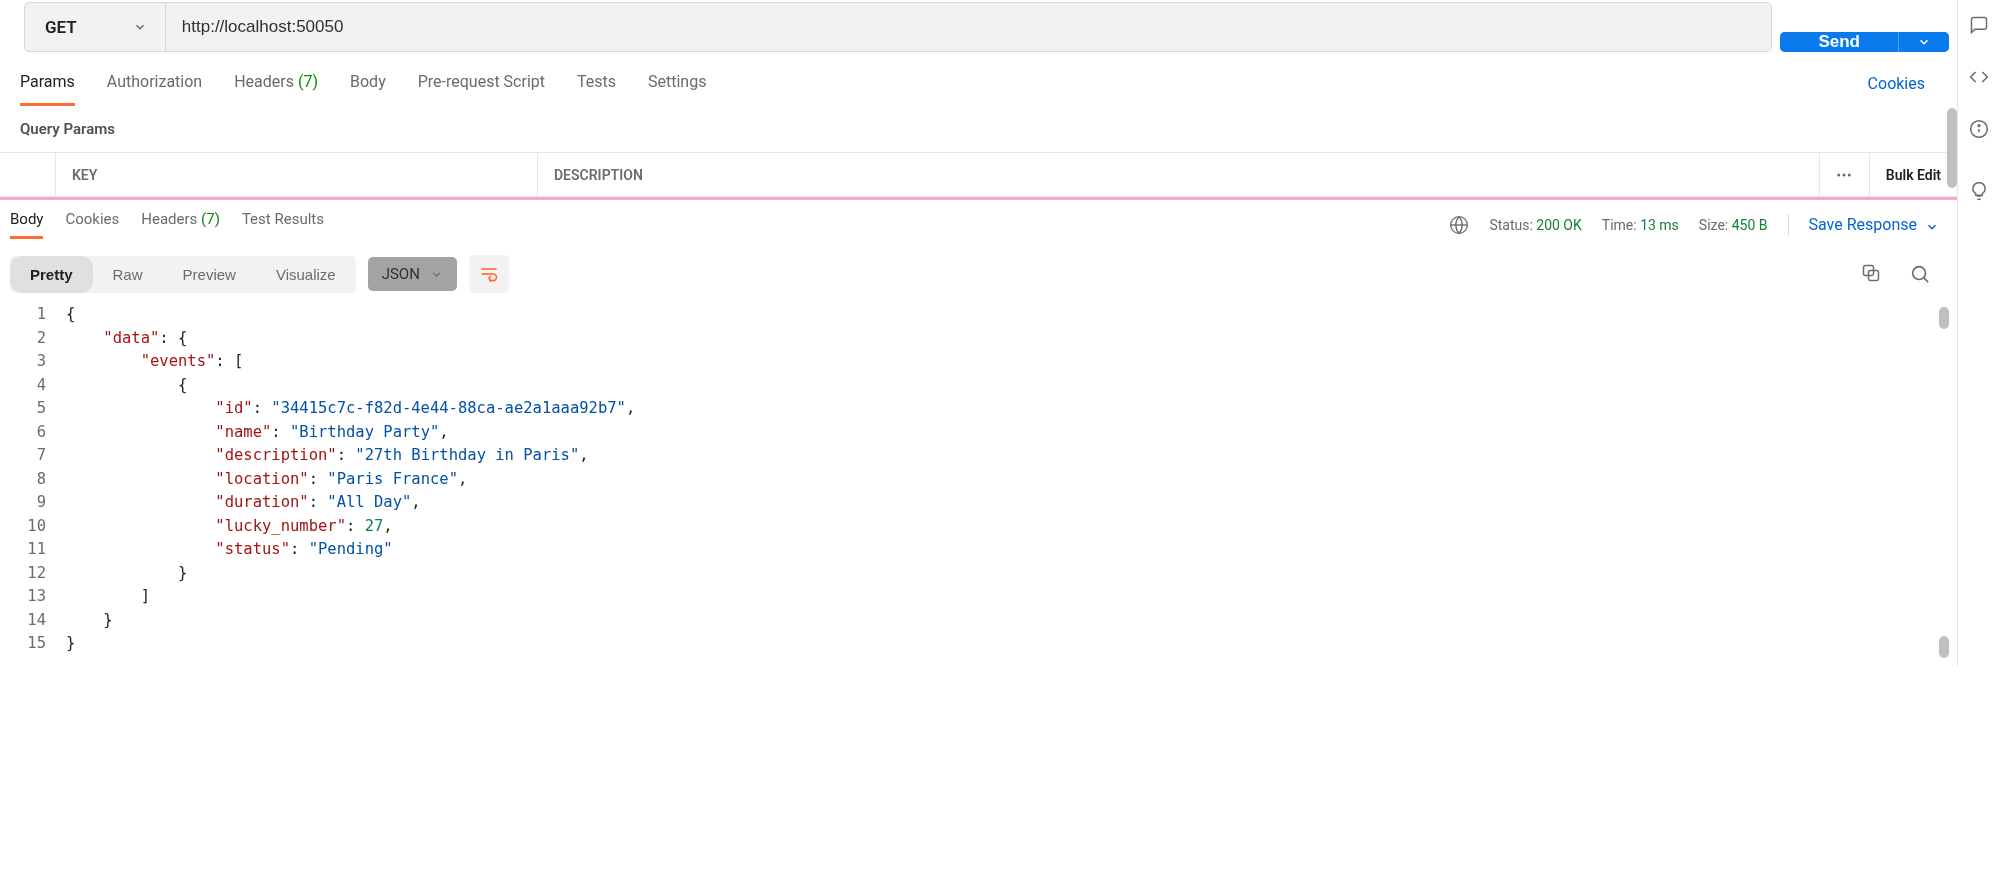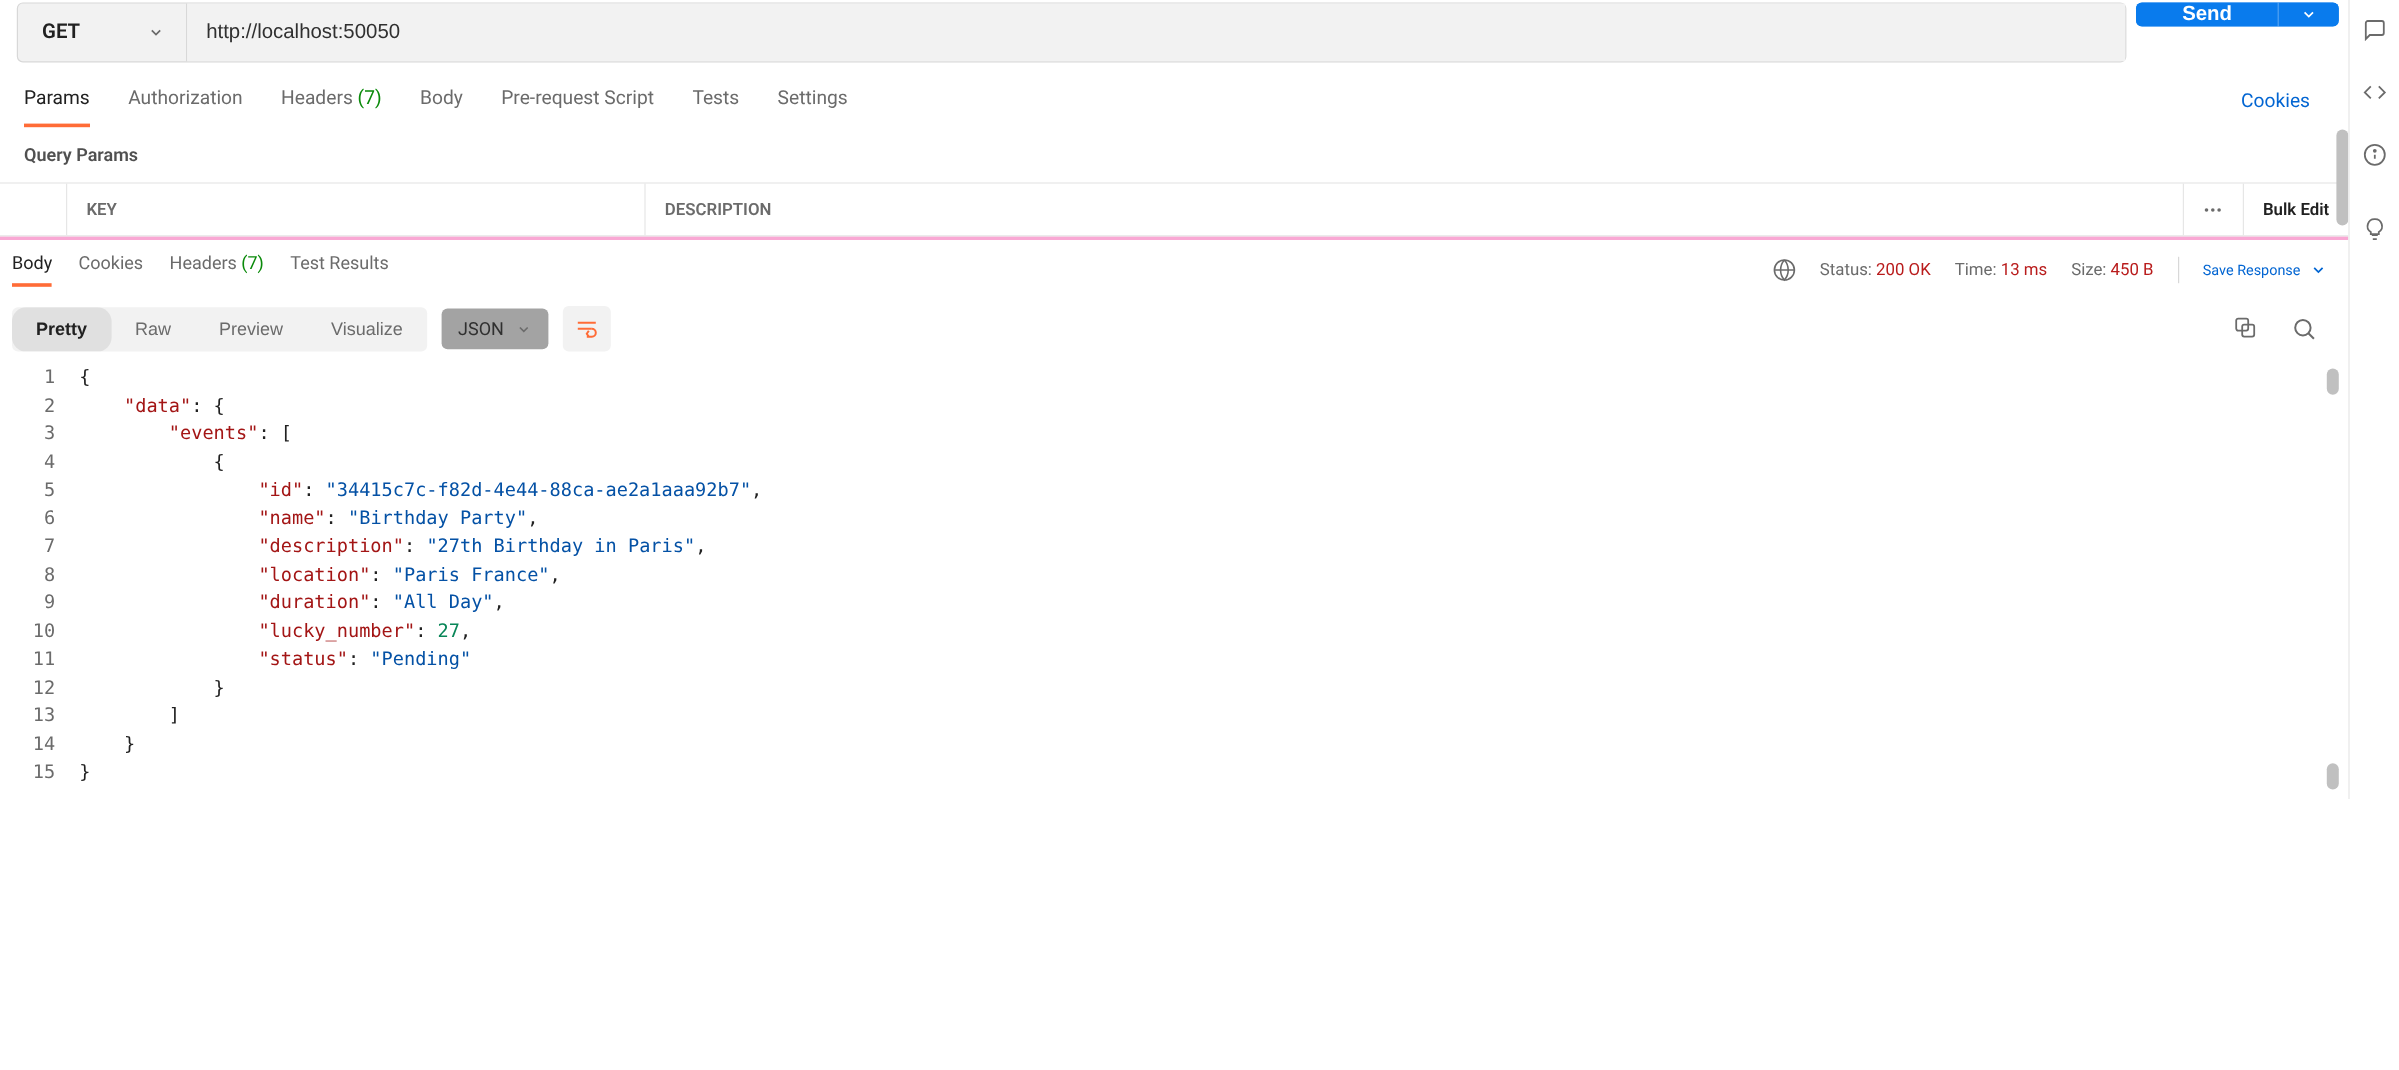--- a/index.html
+++ b/index.html
@@ -13,22 +13,22 @@
     color: #212121;
     background: #fff;
     width: 1999px;
   }
   .main-area {
     position: relative;
   }
   .request-bar {
     display: flex;
     gap: 8px;
-    padding: 2px 8px 2px 14px;
-    align-items: flex-start;
+    padding: 2px 8px 2px 24px;
+    align-items: flex-end;
   }
   .method-url-group {
     display: flex;
     flex: 1;
     border: 1px solid #d8d8d8;
     border-radius: 5px;
     background: #f2f2f2;
     height: 50px;
   }
   .method-select {
@@ -190,29 +190,29 @@
   }
   .resp-tab .count { color: #0a8a0a; }
   .status-block {
     margin-left: auto;
     display:flex;
     align-items:center;
     gap: 20px;
     font-size: 14px;
     color: #6b6b6b;
   }
-  .status-block .val-green { color: #b91c1c; }
+  .status-block .val-green { color: #15803d; }
   .status-sep {
     width:1px;
     height:22px;
     background:#d8d8d8;
   }
   .save-response {
     color: #0265d2;
-    font-size: 12px;
+    font-size: 16px;
     cursor: pointer;
     display:flex;
     align-items:flex-end;
     gap:8px;
     padding-right:10px;
   }
   .body-toolbar {
     display:flex;
     align-items:center;
     gap:12px;

